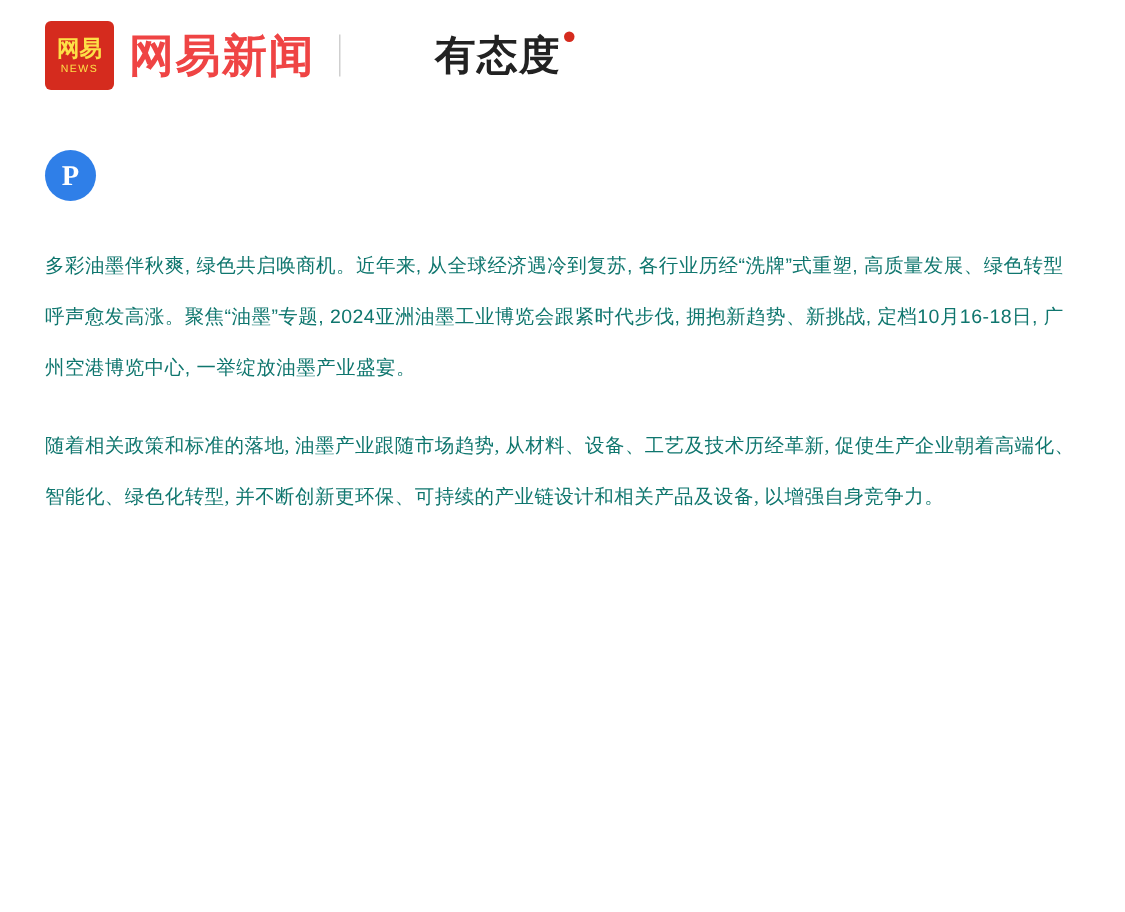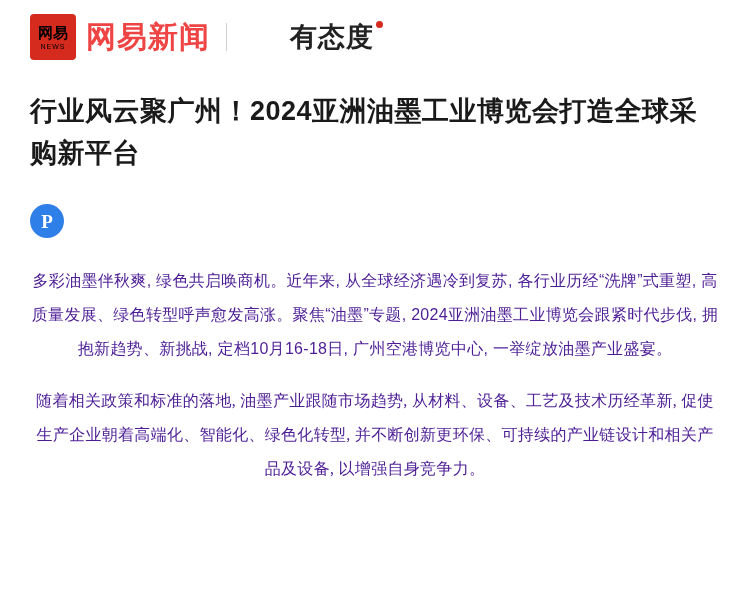--- a/index.html
+++ b/index.html
@@ -33,21 +33,21 @@
   }
   .logo-mark {
     width: 46px;
     height: 46px;
     background: #d52b1e;
     border-radius: 4px;
     display: flex;
     flex-direction: column;
     align-items: center;
     justify-content: center;
-    color: #000000;
+    color: #fde047;
     line-height: 1;
   }
   .logo-mark .cn {
     font-size: 15px;
     font-weight: bold;
     letter-spacing: 0px;
   }
   .logo-mark .en {
     font-size: 7px;
     letter-spacing: 1px;
@@ -134,26 +134,25 @@
     font-size: 12px;
     color: #999999;
     line-height: 17px;
     margin-top: 2px;
   }
 
   .body-text {
     margin-top: 26px;
   }
   .body-text p {
-    font-size: 16px;
+    font-size: 13px;
     line-height: 34px;
-    color: #4c1d95;
+    color: #0f766e;
     margin: 0 0 18px 0;
     letter-spacing: 0.3px;
-    text-align: center;
   }
   .body-text p.subhead {
     font-weight: normal;
     margin-bottom: 20px;
   }
   .body-text p:last-child {
     margin-bottom: 12px;
     font-family: Liberation Serif, serif;
   }
 </style>
@@ -172,21 +171,20 @@
     </div>
     <div class="logo-divider"></div>
     <div class="slogan">
       <span>有态度</span>
       <span class="dot"></span>
     </div>
   </div>
 
   <div class="article">
 
-    <h1 class="headline">行业风云聚广州！2024亚洲油墨工业博览会打造全球采购新平台</h1>
 
     <div class="byline">
       <div class="avatar">
         <span class="glyph">P</span>
       </div>
     </div>
 
     <div class="body-text">
       <p>多彩油墨伴秋爽, 绿色共启唤商机。近年来, 从全球经济遇冷到复苏, 各行业历经“洗牌”式重塑, 高质量发展、绿色转型呼声愈发高涨。聚焦“油墨”专题, 2024亚洲油墨工业博览会跟紧时代步伐, 拥抱新趋势、新挑战, 定档10月16-18日, 广州空港博览中心, 一举绽放油墨产业盛宴。</p>
       <p>随着相关政策和标准的落地, 油墨产业跟随市场趋势, 从材料、设备、工艺及技术历经革新, 促使生产企业朝着高端化、智能化、绿色化转型, 并不断创新更环保、可持续的产业链设计和相关产品及设备, 以增强自身竞争力。</p>

